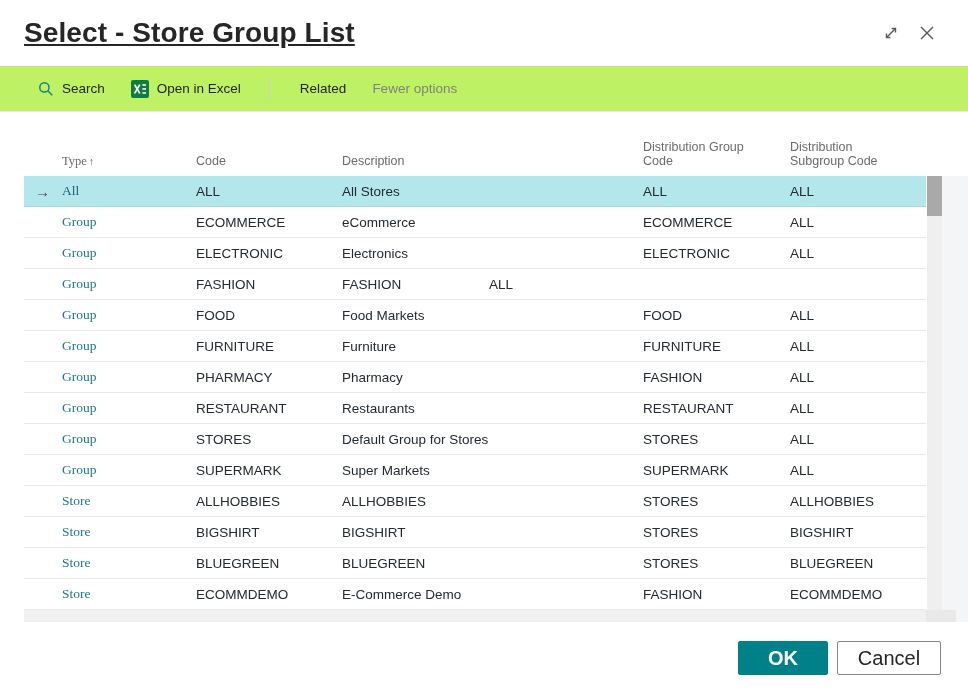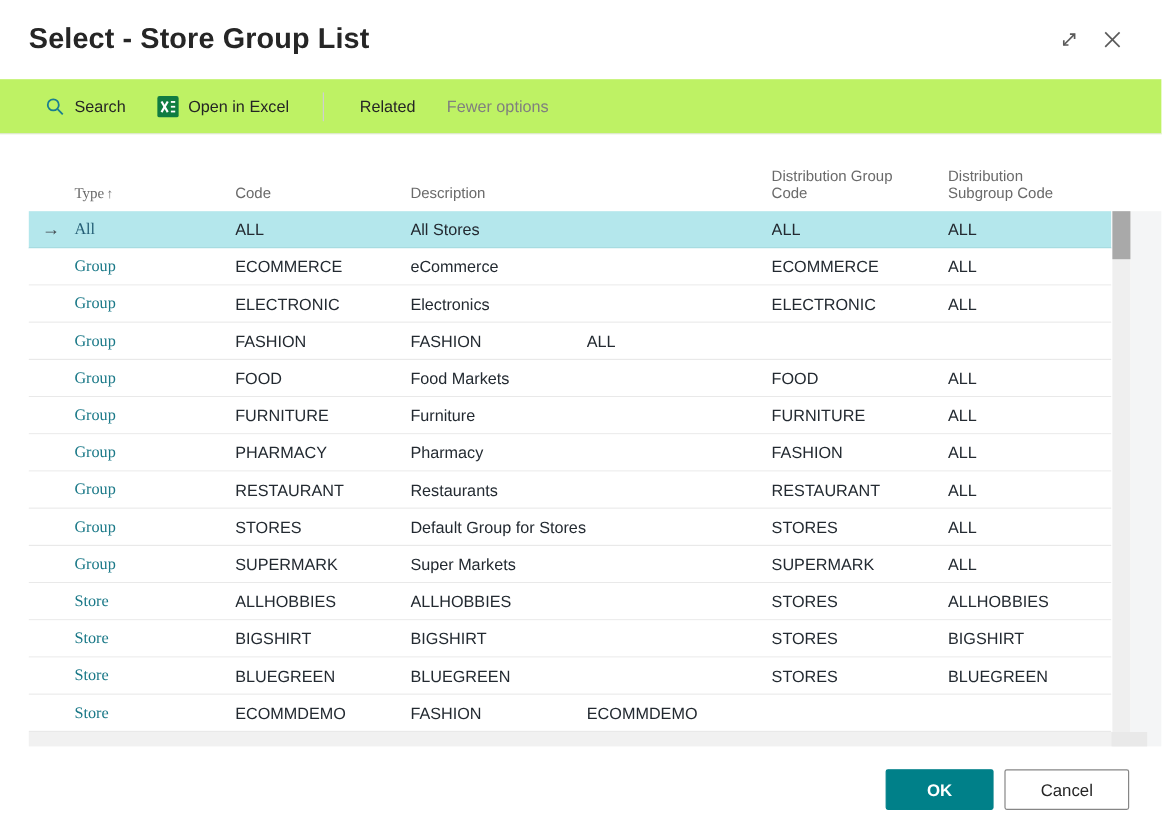--- a/index.html
+++ b/index.html
@@ -3,21 +3,21 @@
 <meta charset="utf-8">
 <style>
   * { margin:0; padding:0; box-sizing:border-box; }
   html,body { width:968px; height:697px; background:#fff; overflow:hidden; }
   body { font-family:"Liberation Sans", sans-serif; color:#232a31; }
 
   .dialog { position:relative; width:968px; height:697px; background:#ffffff; display:flex; flex-direction:column; }
 
   
   .titlebar { height:66px; background:#ffffff; display:flex; align-items:center; padding:0 24px; flex:0 0 auto; }
-  .title { font-size:24px; font-weight:700; color:#262626; letter-spacing:.1px; }
+  .title { font-size:28px; font-weight:700; color:#262626; letter-spacing:.1px;text-decoration:underline; }
   .titlebar-spacer { flex:1; }
   .win-btn { width:34px; height:34px; display:flex; align-items:center; justify-content:center; cursor:pointer; background:transparent; border:none; }
   .win-btn + .win-btn { margin-left:2px; }
 
   
   .toolbar { height:46px; background:#bef264; border-bottom:1px solid #e7e7e7; display:flex; align-items:center; padding:0 24px 0 38px; flex:0 0 auto; }
   .tb-item { display:flex; align-items:center; gap:8px; font-size:13.5px; color:#252525; cursor:pointer; white-space:nowrap; }
   .tb-item + .tb-item { margin-left:26px; }
   .tb-divider { width:1px; height:24px; background:#cfcfcf; margin:0 30px 0 28px; }
   .tb-muted { color:#80807e;text-align:center; }
@@ -48,21 +48,21 @@
 
   
   .vscroll-track { position:absolute; top:64px; right:26px; width:15px; height:446px; background:#efefef; }
   .vscroll-thumb { position:absolute; top:0; left:0; width:15px; height:40px; background:#a9a9a9; cursor:pointer; }
   .right-gutter { position:absolute; top:64px; right:0; width:26px; height:446px; background:#f4f5f6; }
   .hscroll-track { position:absolute; top:498px; left:24px; width:902px; height:12px; background:#f1f1f1; cursor:pointer; }
   .scroll-corner { position:absolute; top:498px; right:12px; width:30px; height:12px; background:#e9e9e9; }
 
   
   .footer { flex:1; background:#ffffff; display:flex; justify-content:flex-end; align-items:flex-start; padding:19px 27px 0 0; gap:9px; }
-  .btn { height:34px; font-size:14px; border-radius:2px; cursor:pointer; font-family:"Liberation Sans", sans-serif; }
+  .btn { height:34px; font-size:20px; border-radius:2px; cursor:pointer; font-family:"Liberation Sans", sans-serif; }
   .btn-primary { width:90px; background:#008089; color:#ffffff; border:1px solid #008089; font-weight:700; }
   .btn-secondary { width:104px; background:#ffffff; color:#252525; border:1px solid #868686; font-weight:400; }
 
   svg { display:block; }
 </style>
 </head>
 <body>
 
 <div class="dialog">
 
@@ -259,20 +259,21 @@
     <div class="cell col-desc">BLUEGREEN</div>
     <div class="cell col-dg">STORES</div>
     <div class="cell col-ds">BLUEGREEN</div>
   </div>
           <div class="row">
     <div class="cell col-sel sel-cell">
               <span class="sel-arrow"></span>
             </div>
     <div class="cell col-type"><span class="type-link">Store</span></div>
     <div class="cell col-code">ECOMMDEMO</div>
+    <div class="cell col-desc">E-Commerce Demo</div>
     <div class="cell col-dg">FASHION</div>
     <div class="cell col-ds">ECOMMDEMO</div>
   </div>
         </div>
     </div>
 
     <div class="right-gutter"></div>
     <div class="vscroll-track">
       <div class="vscroll-thumb"></div>
     </div>

